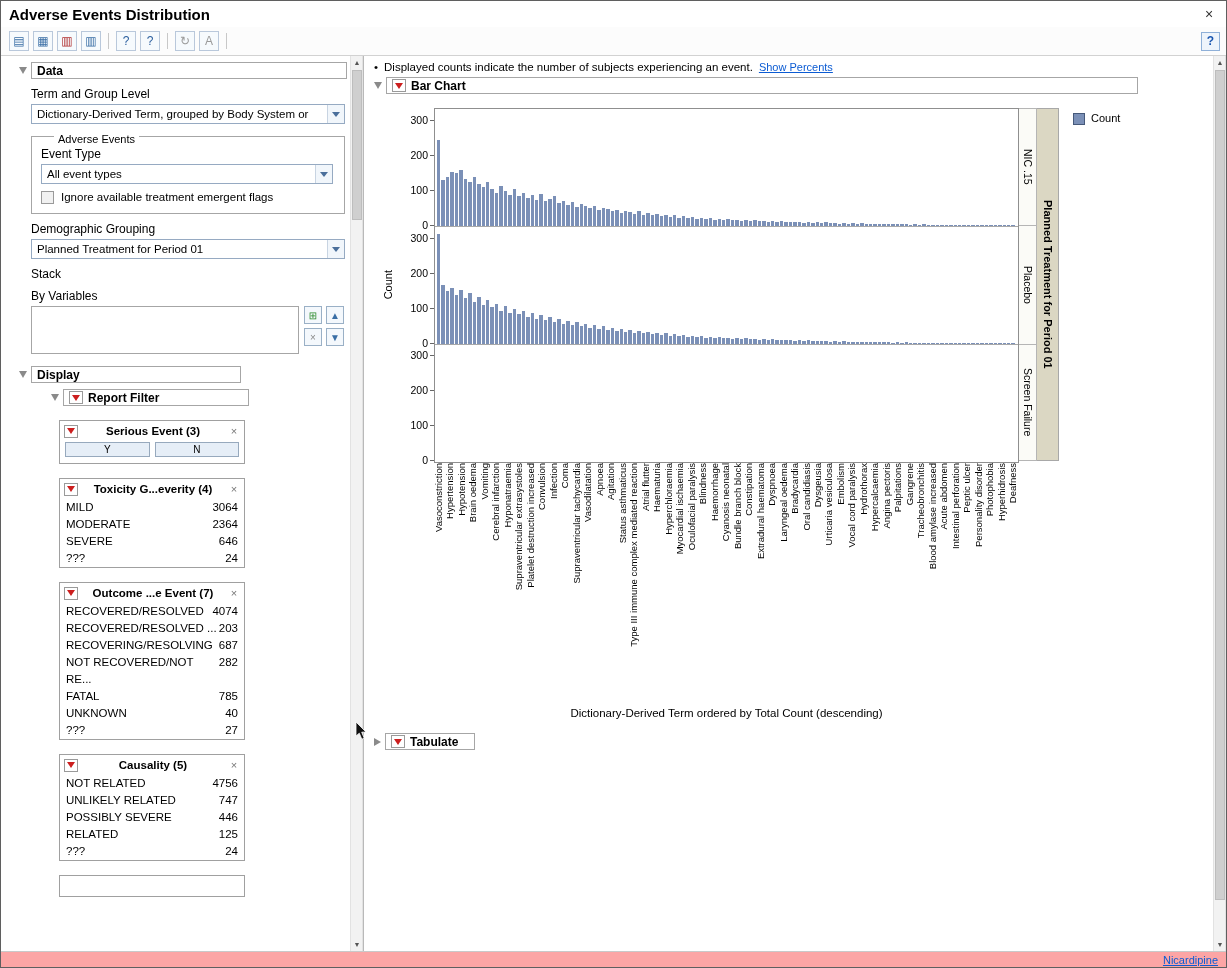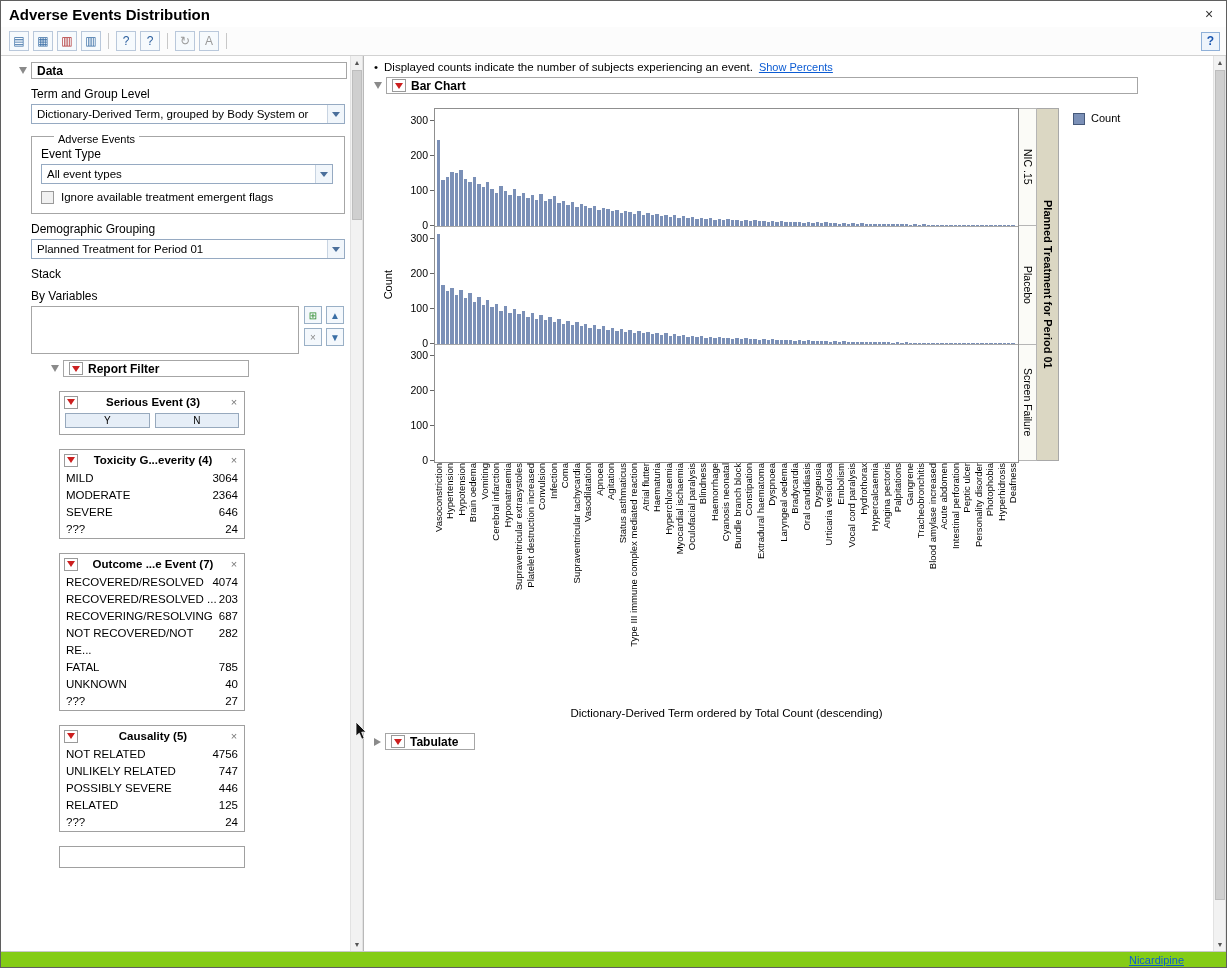--- a/index.html
+++ b/index.html
@@ -114,22 +114,22 @@
   .legend { margin:4px 0 0 14px; display:flex; align-items:flex-start; gap:6px; font-size:11px; }
   .lswatch { width:12px; height:12px; border:1px solid #46597a; margin-top:1px; }
   .xlabels { margin-left:64px; width:585px; height:236px; display:flex; justify-content:space-between;
              align-items:flex-start; overflow:hidden; }
   .xlabel { writing-mode:vertical-rl; transform:rotate(180deg); font-size:9.5px; line-height:10.5px;
             white-space:nowrap; }
   .caption { margin-left:64px; width:585px; text-align:center; font-size:11.5px; margin-top:8px; }
   .tab-hdr { margin-top:14px; }
   .tab-hdr .hdrbox { width:90px; }
 
-  .statusbar { height:16px; border-top:1px solid #c9c9c9; background:#84cc16; display:flex;
-               align-items:center; justify-content:flex-end; padding-right:42px; }
+  .statusbar { height:16px; border-top:1px solid #c9c9c9; background:#fca5a5; display:flex;
+               align-items:center; justify-content:flex-end; padding-right:8px; }
   .cursor { position:absolute; left:354px; top:720px; pointer-events:none; z-index:5; }
 </style>
 </head>
 <body>
 
 <div class="window">
 
   <div class="titlebar">
     <span class="title">Adverse Events Distribution</span>
     <span class="close">×</span>
@@ -220,20 +220,26 @@
               <div class="bybtn">
                 <span style="color: rgb(138, 138, 138);">×</span>
               </div>
               <div class="bybtn">
                 <span style="color: rgb(58, 110, 165);">▼</span>
               </div>
             </div>
         </div>
       </div>
 
+      <div class="hrow ind1" style="margin-top:12px">
+        <span class="disc"></span>
+        <div class="hdrbox" style="width:210px">
+          <span>Display</span>
+        </div>
+      </div>
 
       <div class="hrow" style="margin-left:48px;margin-top:6px">
         <span class="disc"></span>
         <div class="hdrbox" style="width:186px">
           <span class="rtri"></span>
           <span>Report Filter</span>
         </div>
       </div>
 
 

